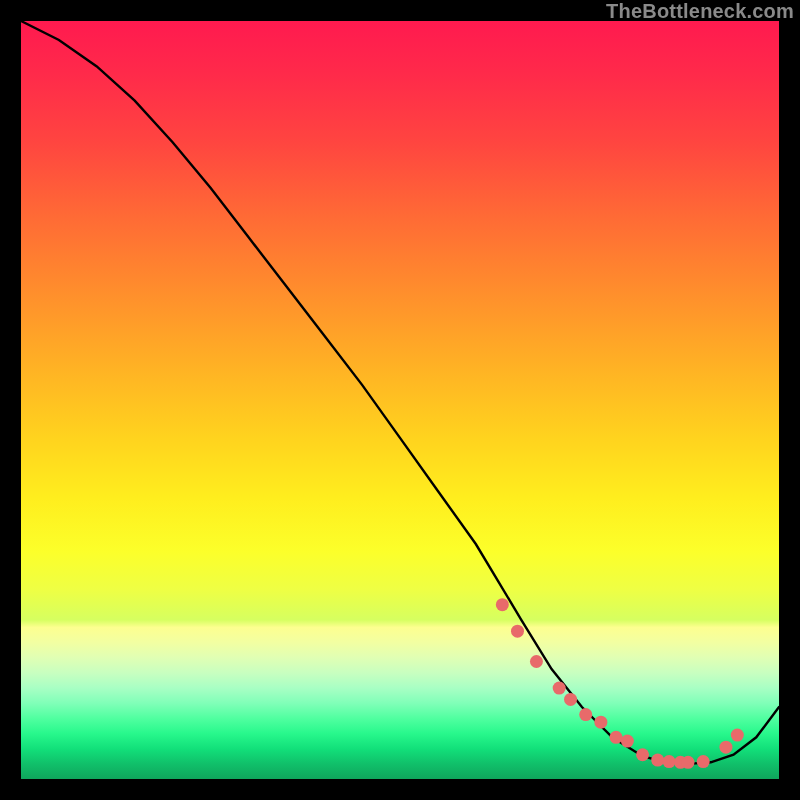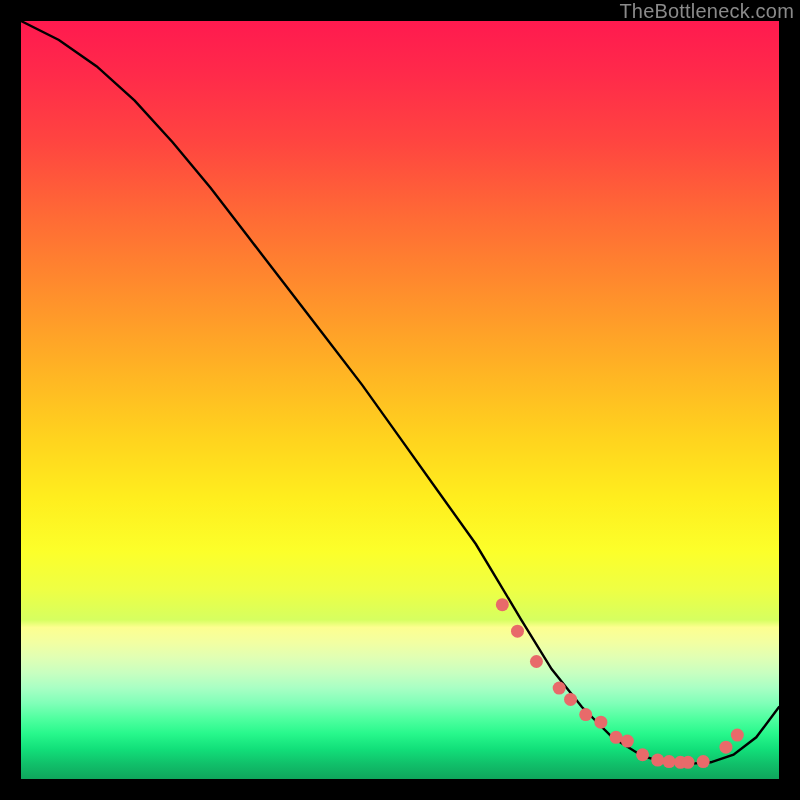--- a/index.html
+++ b/index.html
@@ -56,21 +56,21 @@
   .svg-layer {
     position: absolute;
     inset: 0;
   }
   .watermark {
     position: absolute;
     right: 6px;
     top: 0px;
     color: #8a8a8a;
     font-size: 20px;
-    font-weight: 400;
+    font-weight: 700;
     letter-spacing: 0.2px;
     user-select: none;
   }
 </style>
 </head>
 <body>
 
 <div class="stage">
 
   <div class="watermark">TheBottleneck.com</div>

